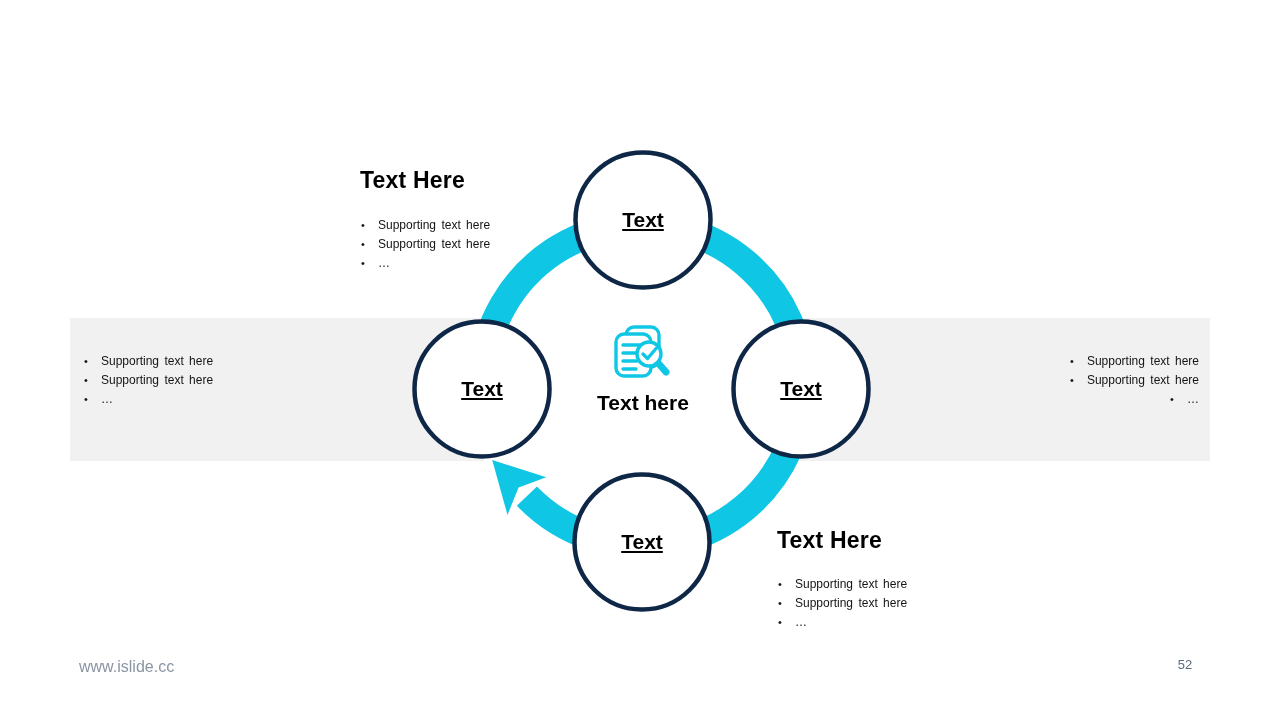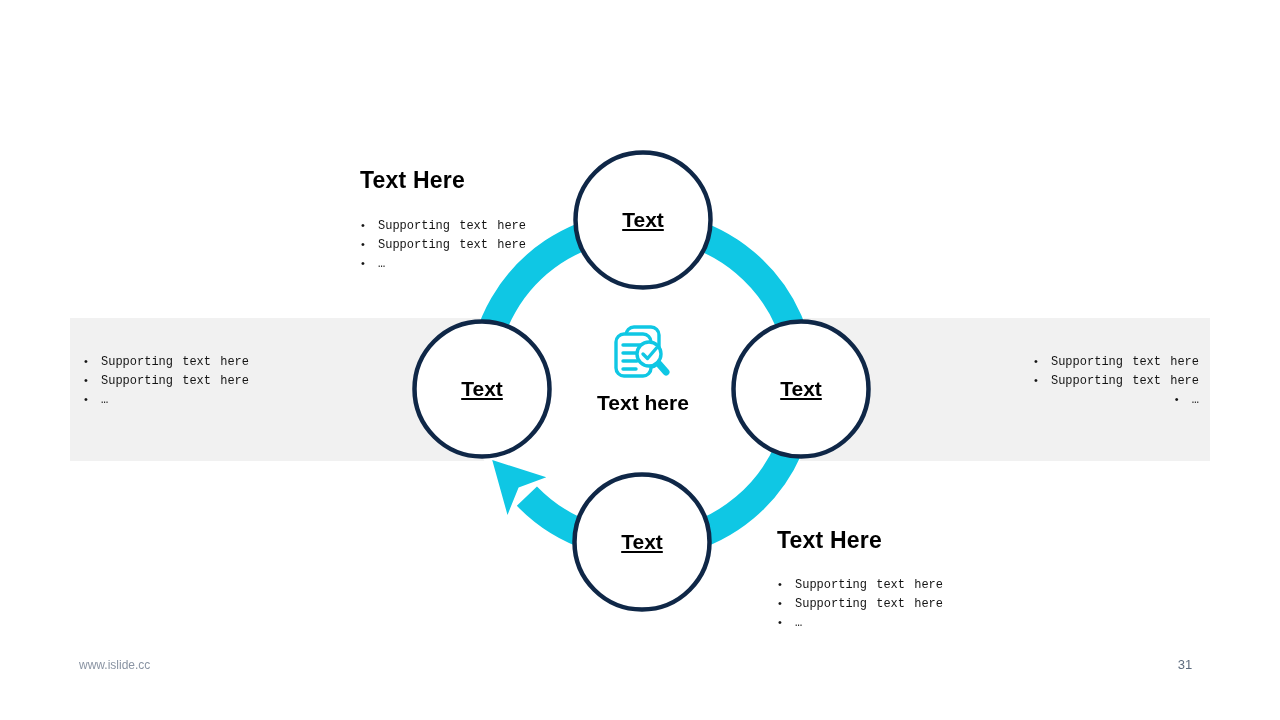--- a/index.html
+++ b/index.html
@@ -24,33 +24,33 @@
   }
   .bullets{position:absolute;}
   .brow{
     display:flex;align-items:baseline;
     height:19px;line-height:19px;
     font-size:12px;color:#141414;white-space:nowrap;
   }
   .brow .dot{
     width:17px;font-size:11px;color:#141414;flex:0 0 17px;
   }
-  .brow .txt{word-spacing:2px;font-family:Liberation Mono, monospace;}
+  .brow .txt{word-spacing:2px;}
   .bullets.right-align .brow{justify-content:flex-end;}
   .node-label{
     position:absolute;width:120px;height:28px;line-height:28px;
     text-align:center;font-size:21px;font-weight:bold;color:#000;text-decoration:underline;
   }
   .center-label{
     position:absolute;left:563px;top:391px;width:160px;height:24px;
     line-height:24px;text-align:center;font-size:21px;font-weight:bold;color:#000;
   }
   .footer-url{
     position:absolute;left:79px;top:658px;
-    font-size:12px;color:#8a94a3;text-decoration:none;white-space:nowrap;
+    font-size:16px;color:#8a94a3;text-decoration:none;white-space:nowrap;
   }
   .page-num{
     position:absolute;left:1170px;top:657px;width:30px;text-align:center;
     font-size:13px;color:#5d6b7d;
   }
 </style>
 </head>
 <body>
 
 <div class="slide">
@@ -148,15 +148,15 @@
       <span class="dot">•</span>
       <span class="txt">Supporting text here</span>
     </div>
     <div class="brow">
       <span class="dot">•</span>
       <span class="txt">…</span>
     </div>
   </div>
 
   <a href="#" class="footer-url">www.islide.cc</a>
-  <div class="page-num">31</div>
+  <div class="page-num">52</div>
 
 </div>
 
 </body></html>

